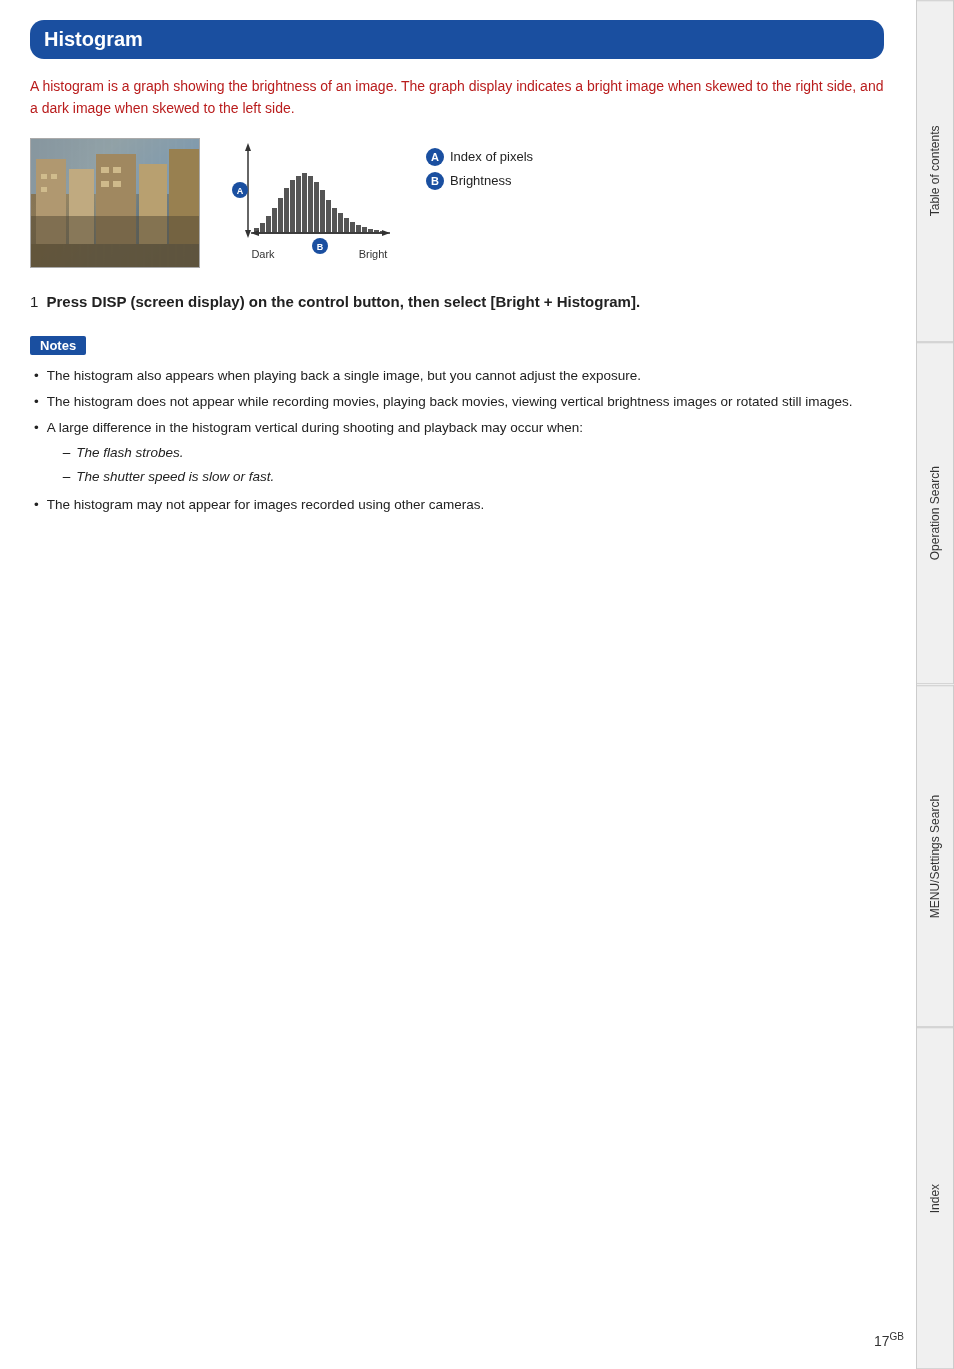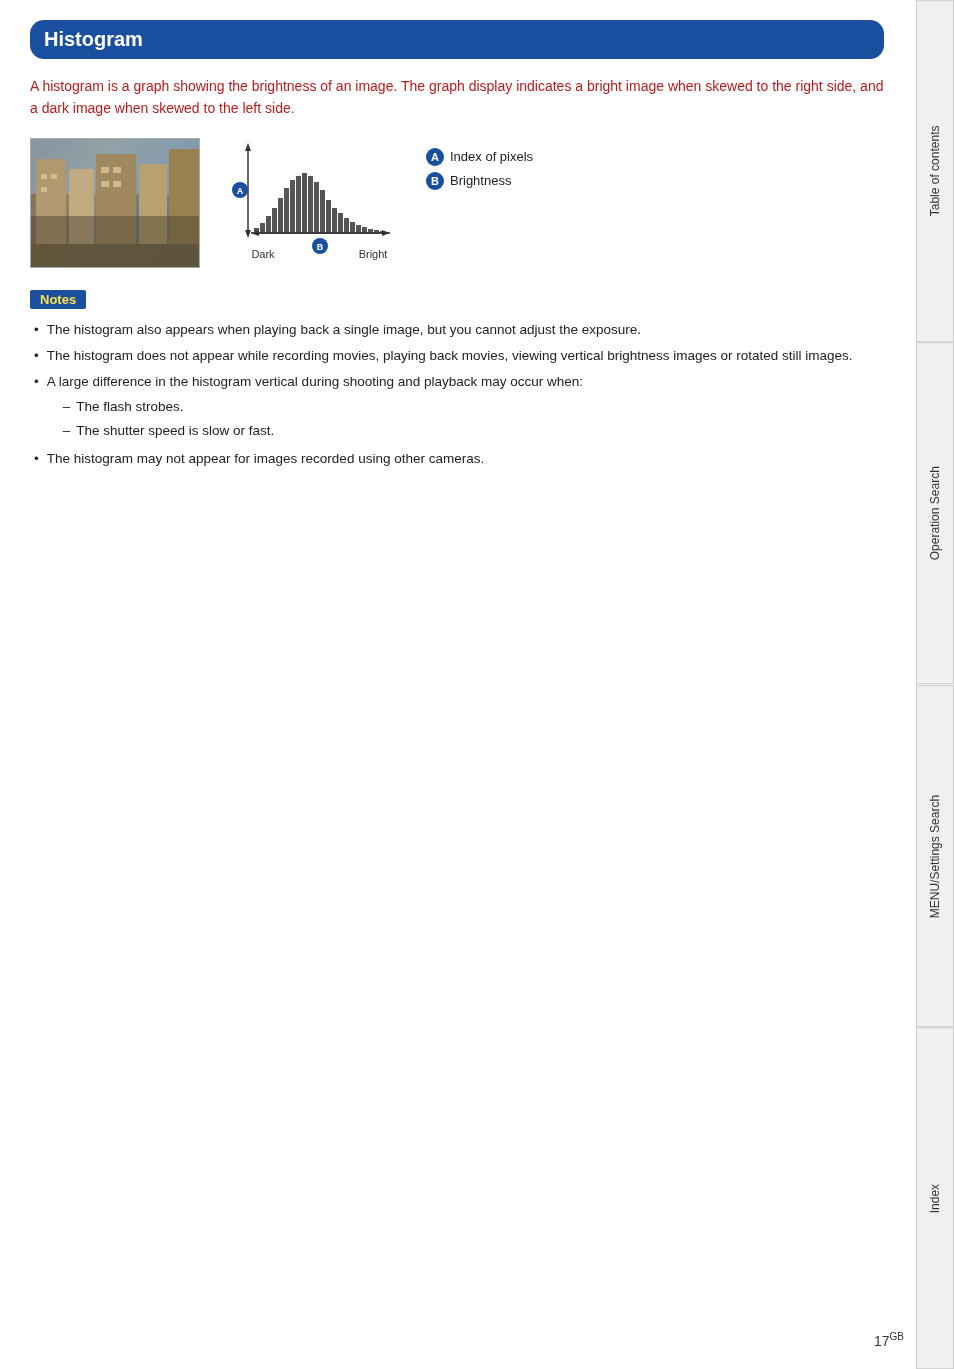--- a/index.html
+++ b/index.html
@@ -160,21 +160,21 @@
       margin-right: 4px;
     }
     .step-text {
       font-size: 15px;
       font-weight: bold;
     }
 
     
     .notes-header {
       background: #1a4fa0;
-      color: #fde047;
+      color: #ffffff;
       font-size: 13px;
       font-weight: bold;
       display: inline-block;
       padding: 2px 10px;
       margin-bottom: 10px;
       border-radius: 2px;
     }
     .notes-list {
       list-style: none;
       padding: 0;
@@ -196,20 +196,21 @@
     }
     .sub-list {
       list-style: none;
       padding: 0;
       margin: 2px 0 2px 16px;
     }
     .sub-list li {
       display: flex;
       align-items: center;
       margin-bottom: 2px;
+      font-style: italic;
     }
     .sub-list li::before {
       content: '–';
       margin-right: 6px;
     }
 
     
     .page-number {
       position: absolute;
       bottom: 20px;
@@ -311,20 +312,24 @@
         <div class="legend-circle">A</div>
         <span>Index of pixels</span>
       </div>
       <div class="legend-item">
         <div class="legend-circle">B</div>
         <span>Brightness</span>
       </div>
     </div>
   </div>
 
+  <div class="step-section">
+    <span class="step-number">1</span>
+    <span class="step-text">Press DISP (screen display) on the control button, then select [Bright + Histogram].</span>
+  </div>
 
   <div>
     <div class="notes-header">Notes</div>
     <ul class="notes-list">
       <li>
         <span>The histogram also appears when playing back a single image, but you cannot adjust the exposure.</span>
       </li>
       <li>
         <span>The histogram does not appear while recording movies, playing back movies, viewing vertical brightness images or rotated still images.</span>
       </li>

